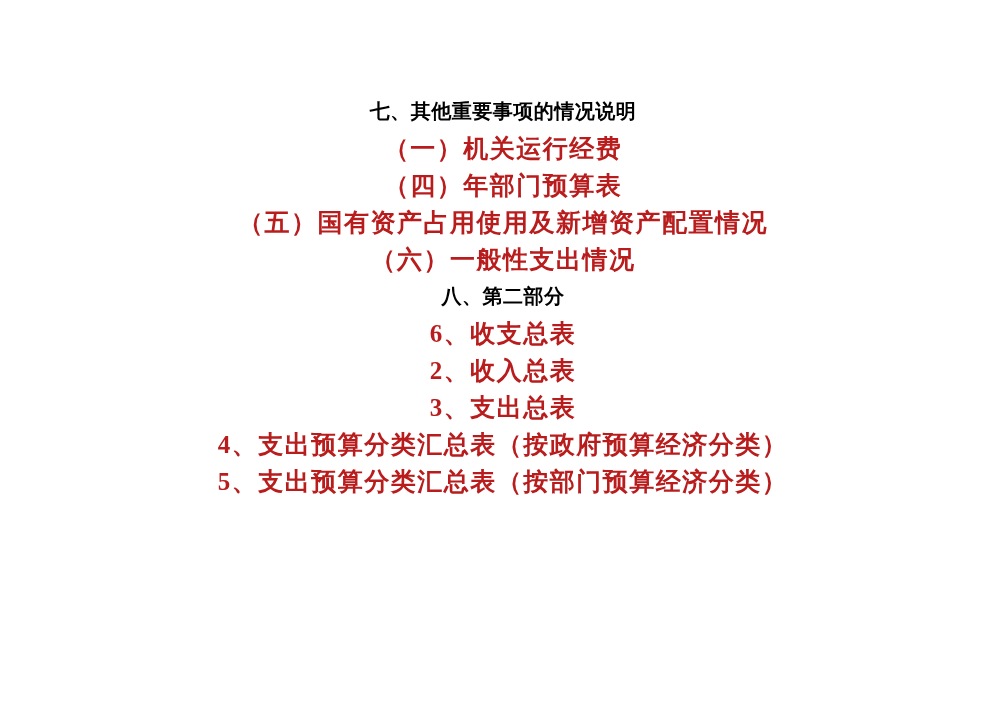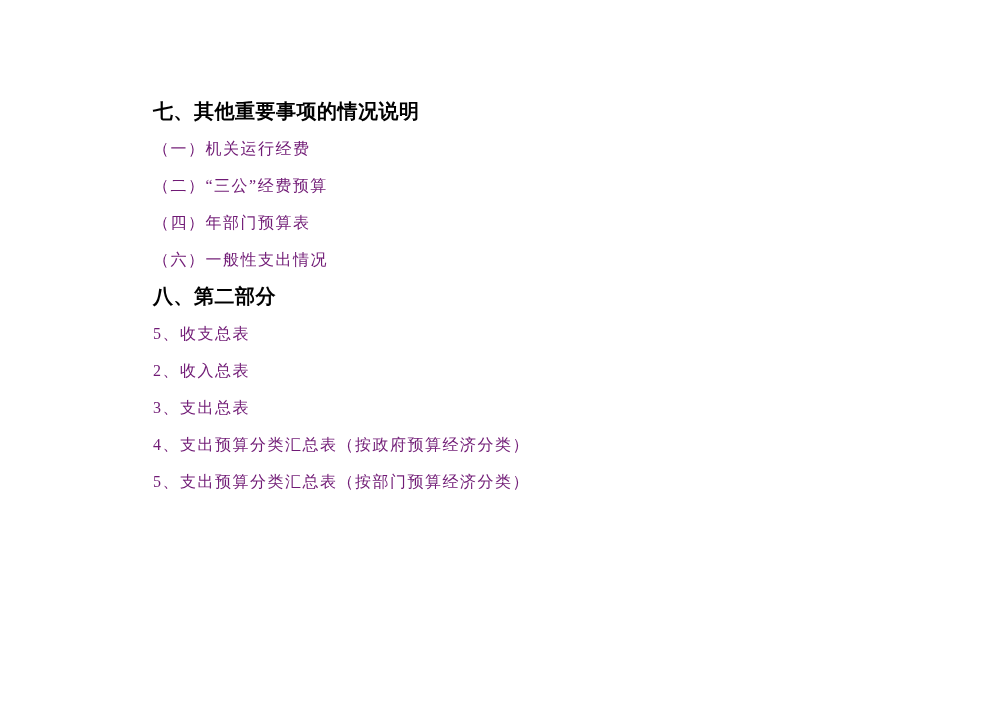--- a/index.html
+++ b/index.html
@@ -14,20 +14,21 @@
     position: relative;
     font-family: "Liberation Serif", serif;
   }
   .page {
     position: absolute;
     left: 0;
     top: 0;
     width: 884px;
     height: 706px;
     background: #ffffff;
+    text-align: center;
   }
   .doc {
     position: absolute;
     left: 153px;
     top: 93px;
     width: 700px;
   }
   .doc p {
     margin: 0;
     padding: 0;
@@ -36,36 +37,36 @@
   }
   .line-heading {
     font-family: "Liberation Sans", sans-serif;
     font-weight: 700;
     font-size: 20px;
     color: #000000;
     letter-spacing: 0.5px;
   }
   .line-body {
     font-family: "Liberation Serif", serif;
-    font-weight: 400;
-    font-size: 16px;
-    color: #701a75;
+    font-weight: 700;
+    font-size: 25px;
+    color: #b91c1c;
     letter-spacing: 1.5px;
   }
 </style>
 </head>
 <body>
 
 <div class="page">
   <div class="doc">
     <p class="line-heading">七、其他重要事项的情况说明</p>
     <p class="line-body">（一）机关运行经费</p>
-    <p class="line-body">（二）“三公”经费预算</p>
     <p class="line-body">（四）年部门预算表</p>
+    <p class="line-body">（五）国有资产占用使用及新增资产配置情况</p>
     <p class="line-body">（六）一般性支出情况</p>
     <p class="line-heading">八、第二部分</p>
-    <p class="line-body">5、收支总表</p>
+    <p class="line-body">6、收支总表</p>
     <p class="line-body">2、收入总表</p>
     <p class="line-body">3、支出总表</p>
     <p class="line-body">4、支出预算分类汇总表（按政府预算经济分类）</p>
     <p class="line-body">5、支出预算分类汇总表（按部门预算经济分类）</p>
   </div>
 </div>
 
 </body></html>

